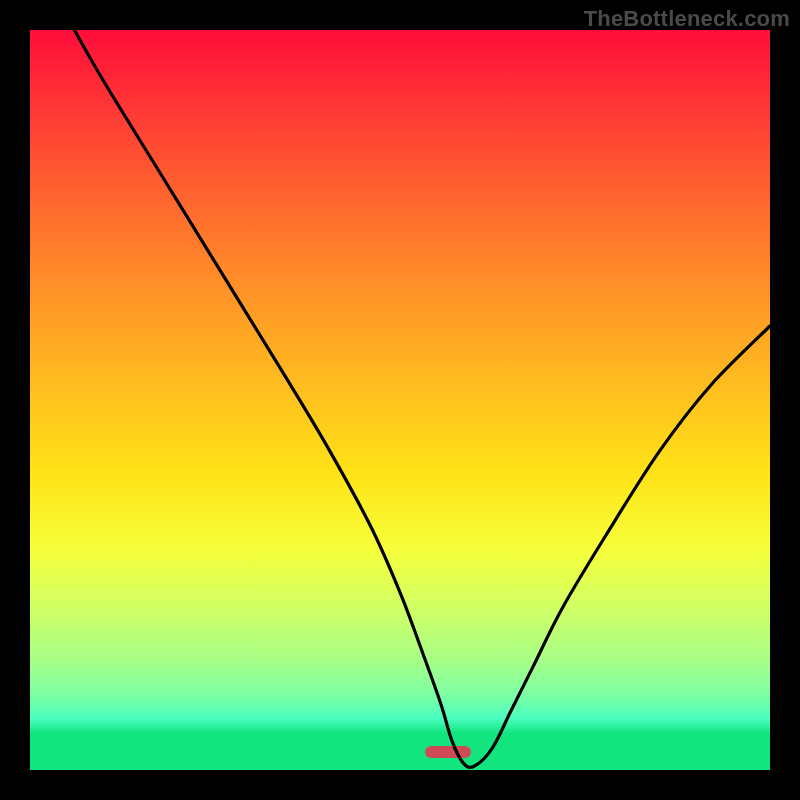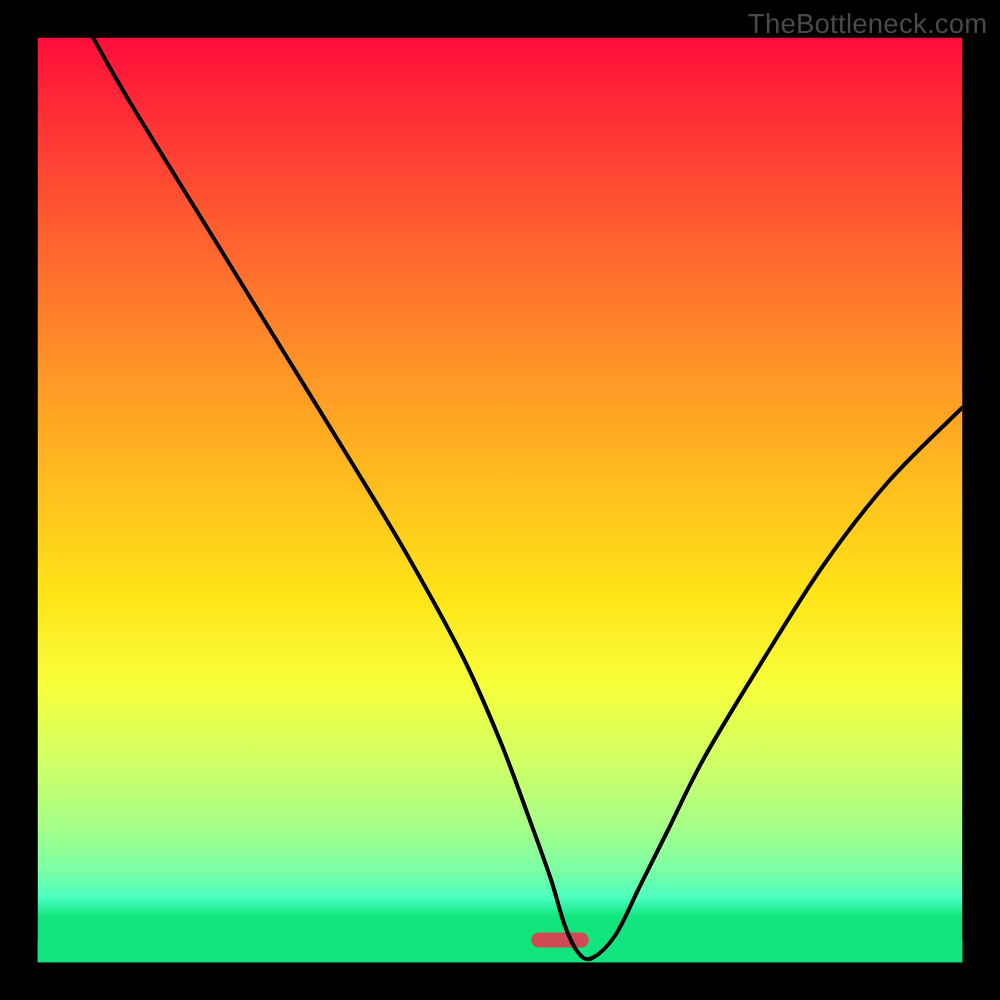--- a/index.html
+++ b/index.html
@@ -18,21 +18,21 @@
     width: 800px;
     height: 800px;
     background: #000;
   }
   .watermark {
     position: absolute;
     top: 6px;
     right: 10px;
     color: #4a4a4a;
     font-size: 22px;
-    font-weight: 400;
+    font-weight: 700;
     letter-spacing: 0.2px;
     user-select: none;
   }
   .plot-area {
     position: absolute;
     top: 30px;
     left: 30px;
     width: 740px;
     height: 740px;
     overflow: hidden;

